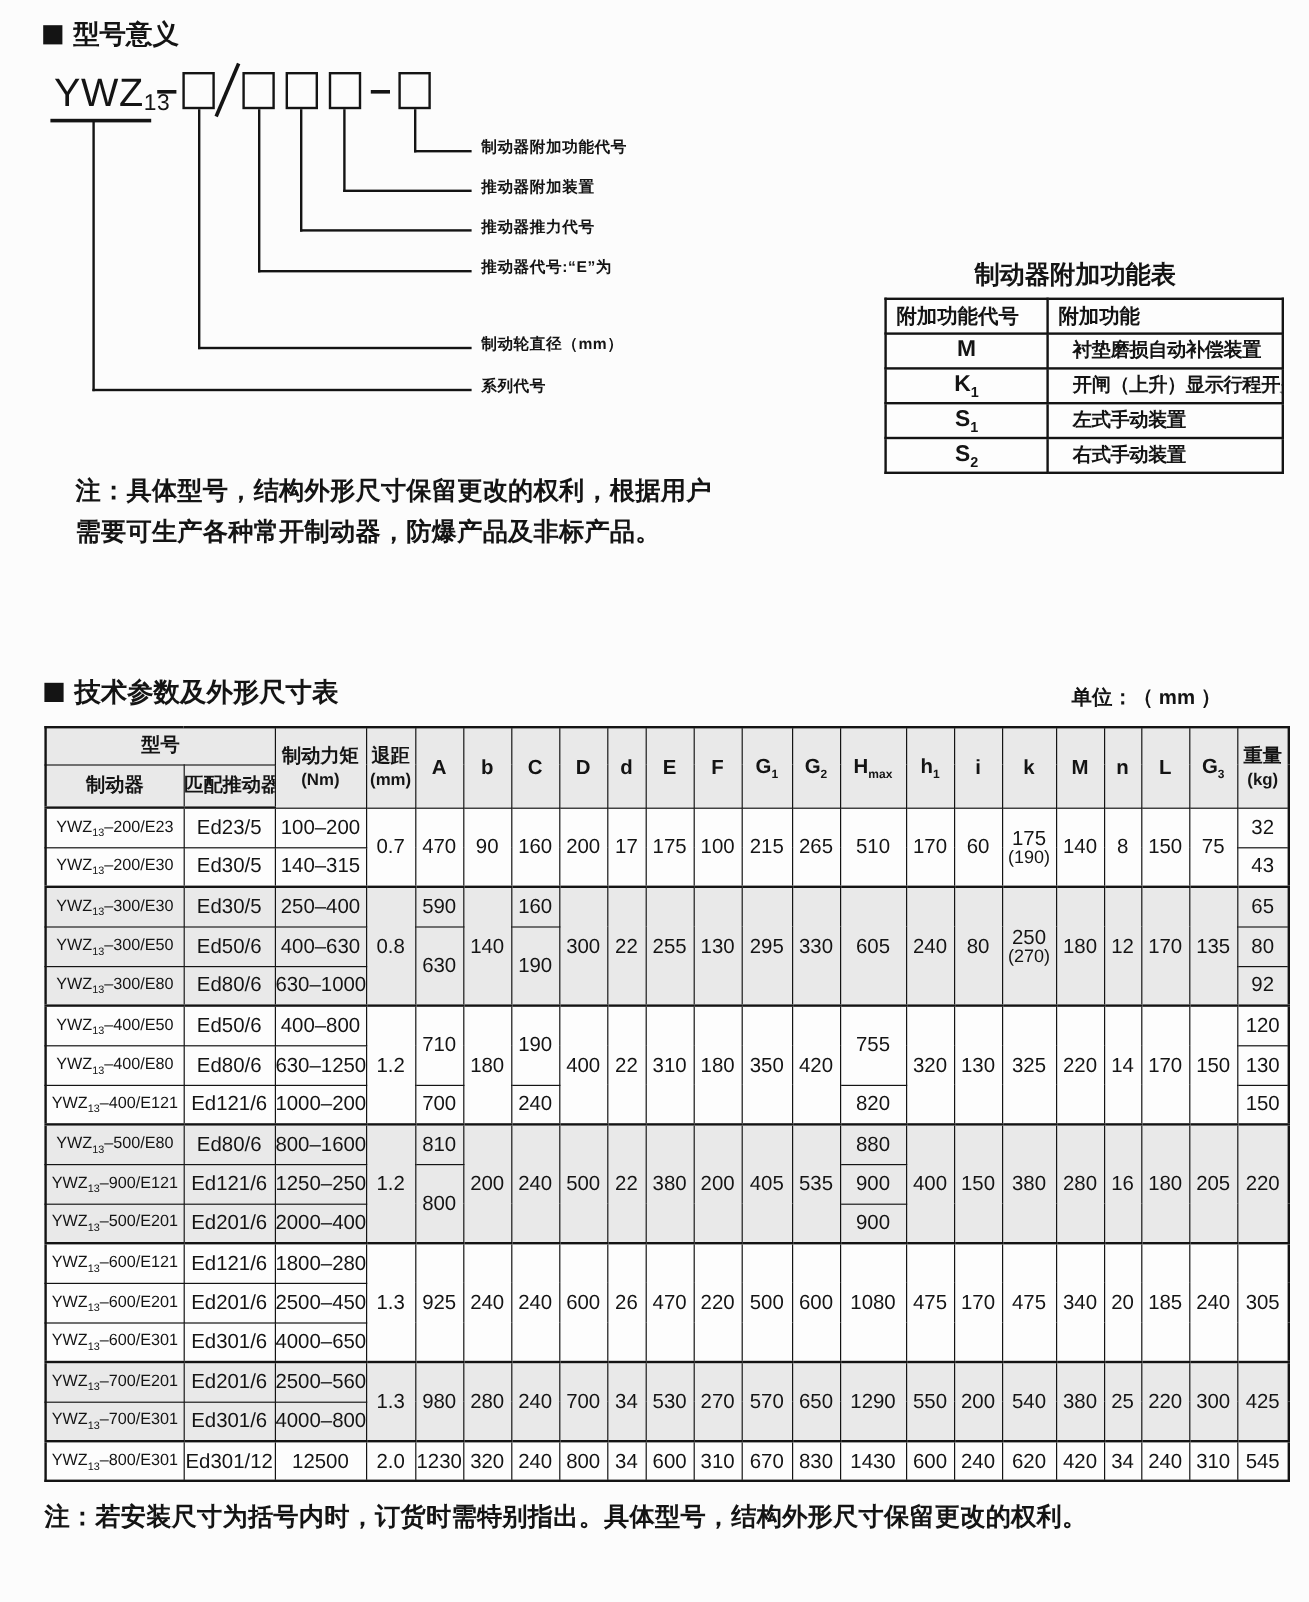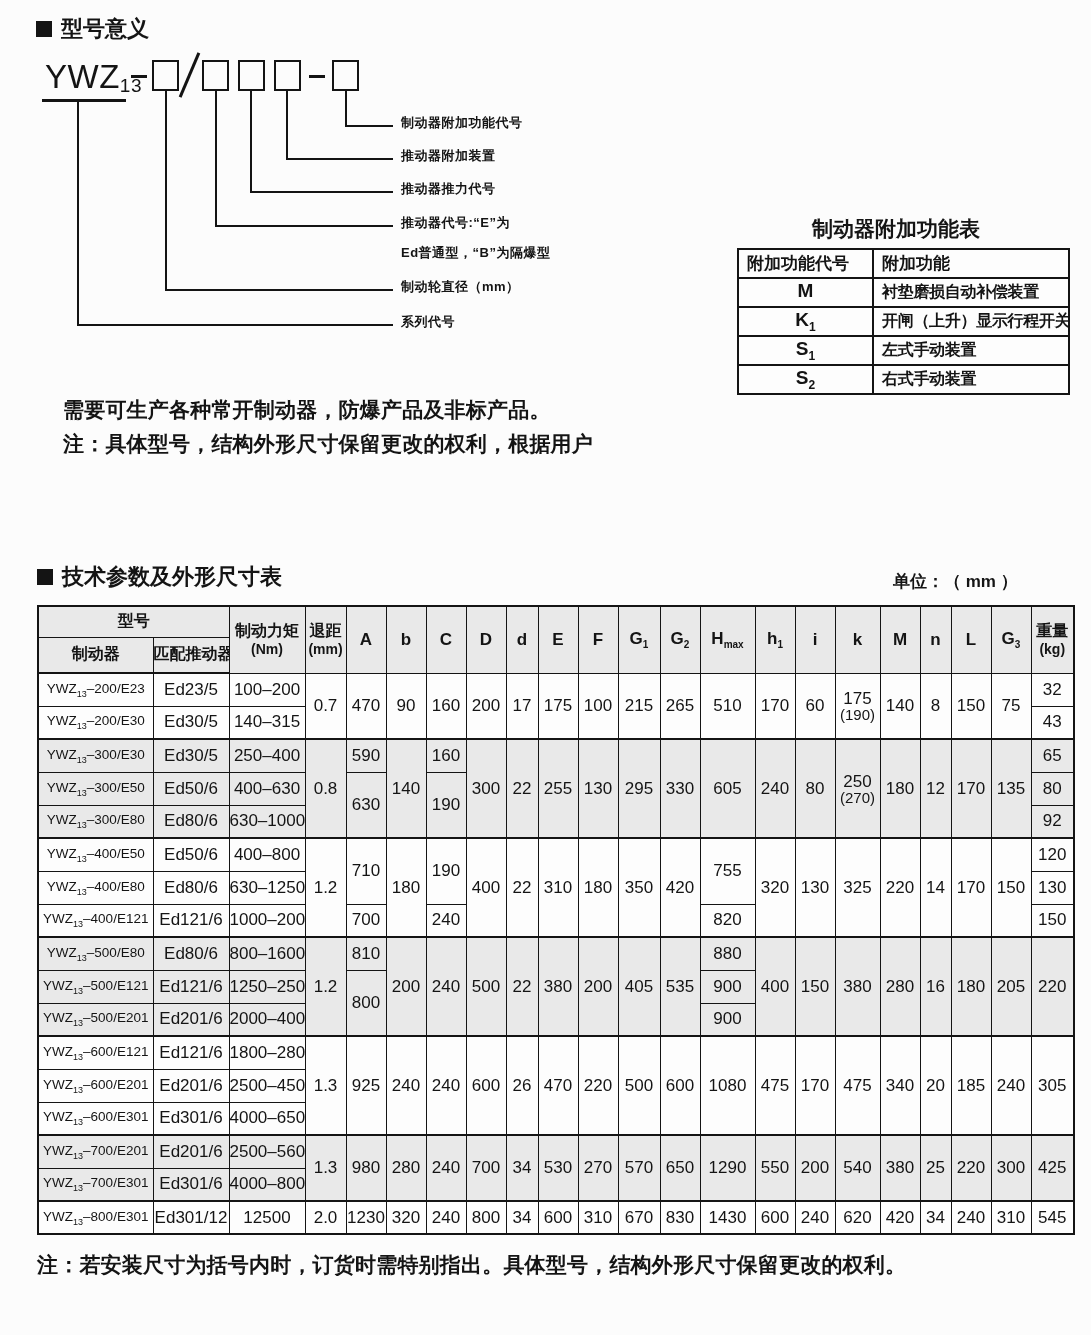--- a/index.html
+++ b/index.html
@@ -16,21 +16,21 @@
   .slash{position:absolute;width:3px;height:48px;background:#141414;transform:rotate(23deg)}
   .dlabel{position:absolute;font-size:13px;font-weight:700;white-space:nowrap;letter-spacing:.5px}
   .note{position:absolute;font-size:21px;font-weight:600;line-height:34px;white-space:nowrap;letter-spacing:.2px}
   .ft-title{position:absolute;font-size:21px;font-weight:700;white-space:nowrap}
   table{border-collapse:collapse;table-layout:fixed}
   .ft{position:absolute;left:737px;top:248px;width:331px;border:2.5px solid #141414}
   .ft th,.ft td{border:2px solid #141414;height:29px;overflow:hidden;white-space:nowrap;background:#fdfdfd}
   .ft th{text-align:left;padding-left:8px;font-size:17px;font-weight:600}
   .ft td.code{text-align:center;font-size:19px;font-weight:600}
   .ft td.code sub{font-size:12px}
-  .ft td.desc{padding-left:8px;font-size:16px;font-weight:600;letter-spacing:-.3px}
+  .ft td.desc{padding-left:20px;font-size:16px;font-weight:600;letter-spacing:-.3px}
   .unit{position:absolute;font-size:17px;font-weight:600;white-space:nowrap}
   .tt{position:absolute;left:37px;top:605px;width:1036px;border:2.5px solid #141414}
   .tt th,.tt td{border:1.5px solid #141414;text-align:center;vertical-align:middle;padding:0;overflow:hidden;white-space:nowrap;background:#fdfdfd}
   .tt th{background:#e9e9e9;font-weight:600;font-size:17px}
   .tt th.cjk{font-size:16px}
   .tt th sub{font-size:10px;font-weight:600}
   .tt .two span{display:block;line-height:18px}
   .tt .two .sm{font-size:14px}
   .tt thead tr:last-child th{border-bottom-width:2.5px}
   .tt tbody tr{height:33px}
@@ -75,28 +75,27 @@
     <div class="ln" style="left:286px;top:158px;width:107px;height:2px"></div>
     <div class="ln" style="left:250px;top:191px;width:143px;height:2px"></div>
     <div class="ln" style="left:215px;top:225px;width:178px;height:2px"></div>
     <div class="ln" style="left:165px;top:289px;width:228px;height:2px"></div>
     <div class="ln" style="left:77px;top:324px;width:316px;height:2px"></div>
 
     <div class="dlabel" style="left:401px;top:114px">制动器附加功能代号</div>
     <div class="dlabel" style="left:401px;top:147px">推动器附加装置</div>
     <div class="dlabel" style="left:401px;top:180px">推动器推力代号</div>
     <div class="dlabel" style="left:401px;top:214px">推动器代号:“E”为</div>
-    <div class="dlabel" style="left:401px;top:244px">Ed普通型，“B”为隔爆型</div>
     <div class="dlabel" style="left:401px;top:278px">制动轮直径（mm）</div>
     <div class="dlabel" style="left:401px;top:313px">系列代号</div>
   </div>
 
   <div class="note" style="left:63px;top:393px">
+    <div>注：具体型号，结构外形尺寸保留更改的权利，根据用户</div>
     <div>需要可生产各种常开制动器，防爆产品及非标产品。</div>
-    <div>注：具体型号，结构外形尺寸保留更改的权利，根据用户</div>
   </div>
 
   <div class="ft-title" style="left:812px;top:215px">制动器附加功能表</div>
   <table class="ft">
     <colgroup>
         <col style="width:135px">
         <col style="width:196px">
       </colgroup>
     <tbody>
         <tr>
@@ -323,21 +322,21 @@
         <td class="n" rowspan="3">400</td>
         <td class="n" rowspan="3">150</td>
         <td class="n" rowspan="3">380</td>
         <td class="n" rowspan="3">280</td>
         <td class="n" rowspan="3">16</td>
         <td class="n" rowspan="3">180</td>
         <td class="n" rowspan="3">205</td>
         <td class="n" rowspan="3">220</td>
       </tr>
       <tr class="shade">
-        <td class="m"><span>YWZ</span><sub>13</sub><span>–500/E121</span></td>
+        <td class="m"><span>YWZ</span><sub>13</sub><span>–900/E121</span></td>
         <td class="n">Ed121/6</td>
         <td class="n">1250–2500</td>
         <td class="n" rowspan="2">800</td>
         <td class="n">900</td>
       </tr>
       <tr class="shade">
         <td class="m"><span>YWZ</span><sub>13</sub><span>–500/E201</span></td>
         <td class="n">Ed201/6</td>
         <td class="n">2000–4000</td>
         <td class="n">900</td>

